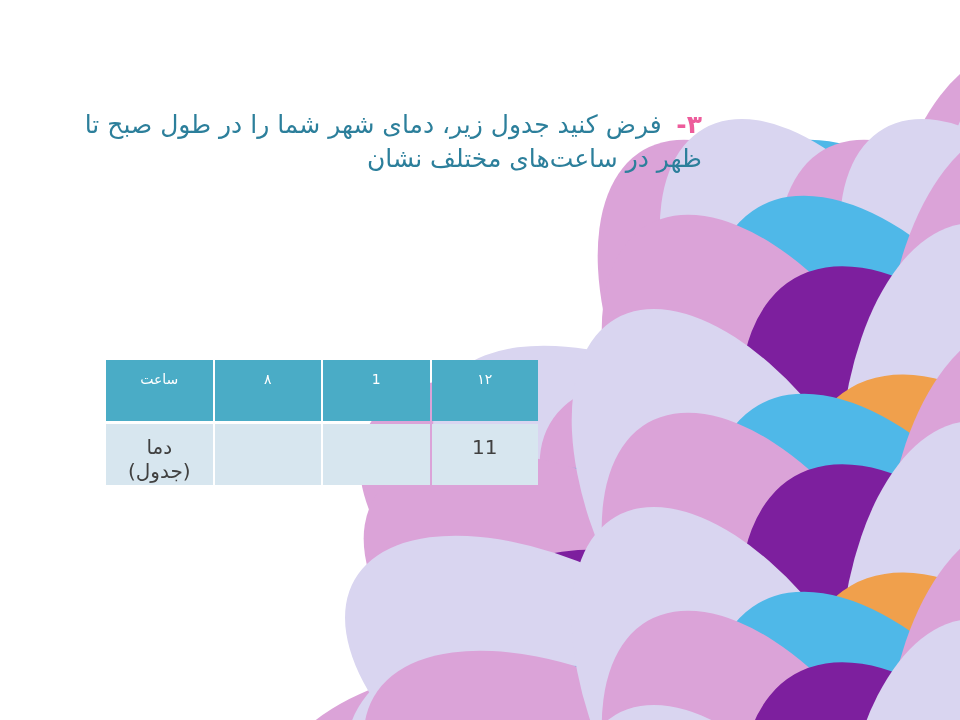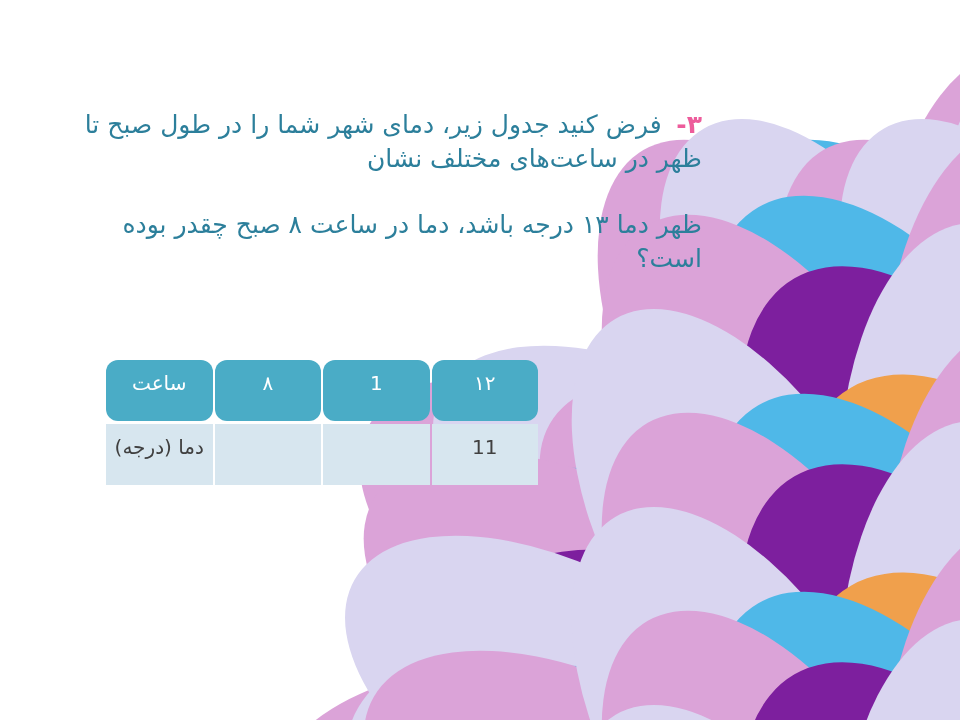--- a/index.html
+++ b/index.html
@@ -51,23 +51,22 @@
     box-sizing: border-box;
     height: 61px;
     vertical-align: top;
     padding: 11px 6px 0 6px;
     text-align: center;
     direction: rtl;
   }
   table.temp-table th {
     background: var(--th-bg, #4AACC6);
     color: var(--th-fg, #FFFFFF);
-    font-size: 20px;
+    font-size: 14px;
     font-weight: normal;
-    border-radius: 12px;
   }
   table.temp-table td {
     background: var(--td-bg, #D7E6EF);
     color: var(--td-fg, #404040);
     font-size: 20px;
   }
 </style>
 </head>
 <body>
 
@@ -194,35 +193,34 @@
         <use href="#flower-shape" xlink:href="#flower-shape" transform="translate(932 571) scale(2.90)" color="#D2262B" style="--c: #F3B13C;"></use>
         <use href="#flower-shape" xlink:href="#flower-shape" transform="translate(940 604) scale(2.00)" color="#D9D5F0" style="--c: #F5DD55;"></use>
         <use href="#flower-shape" xlink:href="#flower-shape" transform="translate(922 637) scale(2.70)" color="#F0A04C" style="--c: #F7BE3F;"></use>
       </g>
   </svg>
 
   <div class="question">
     <div class="q-line">
       <span class="q-num">۳- </span><span>فرض کنید جدول زیر، دمای شهر شما را در طول صبح تا ظهر در ساعت‌های مختلف نشان</span>
     </div>
-    <div class="q-line">ظهر دما ۱۳ درجه باشد، دما در ساعت ۸ صبح چقدر بوده است؟</div>
   </div>
 
   <table class="temp-table">
     <thead>
       <tr>
         <th>ساعت</th>
         <th>۸</th>
         <th>1</th>
         <th>۱۲</th>
       </tr>
     </thead>
     <tbody>
       <tr>
-        <td>دما (درجه)</td>
+        <td>دما (جدول)</td>
         <td></td>
         <td></td>
         <td>11</td>
       </tr>
     </tbody>
   </table>
 
 </div>
 
 </body></html>

